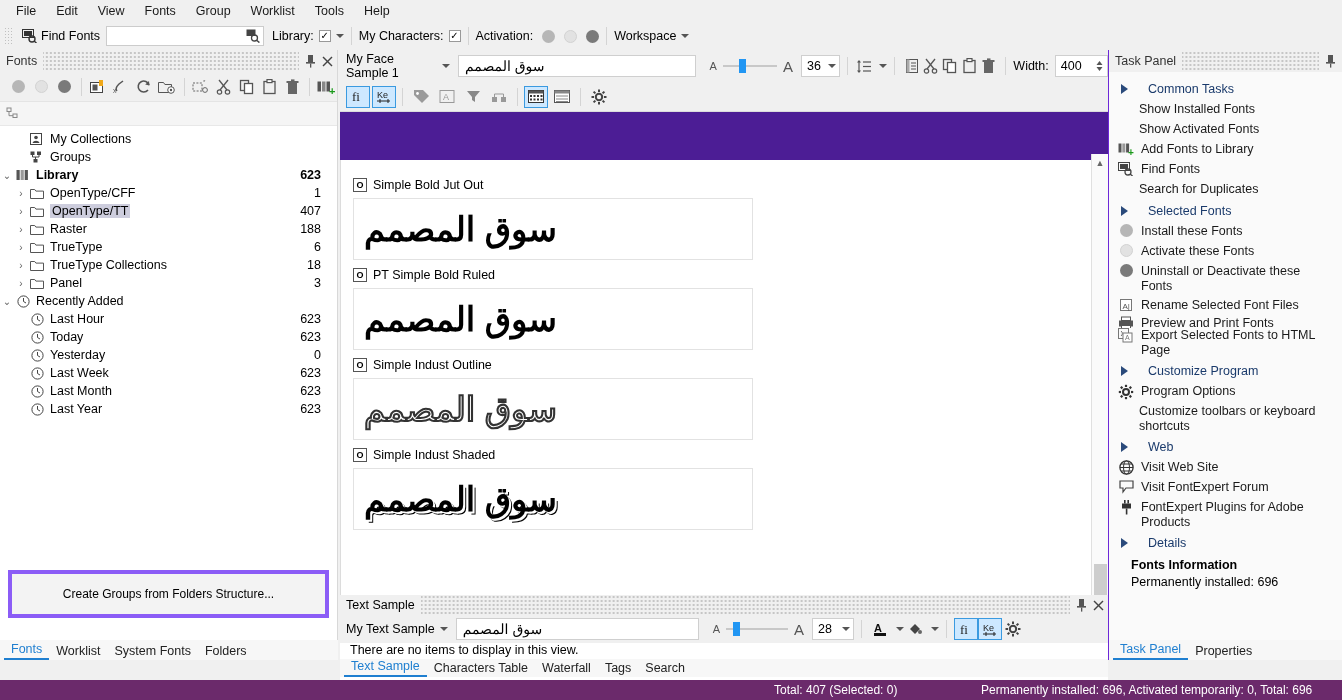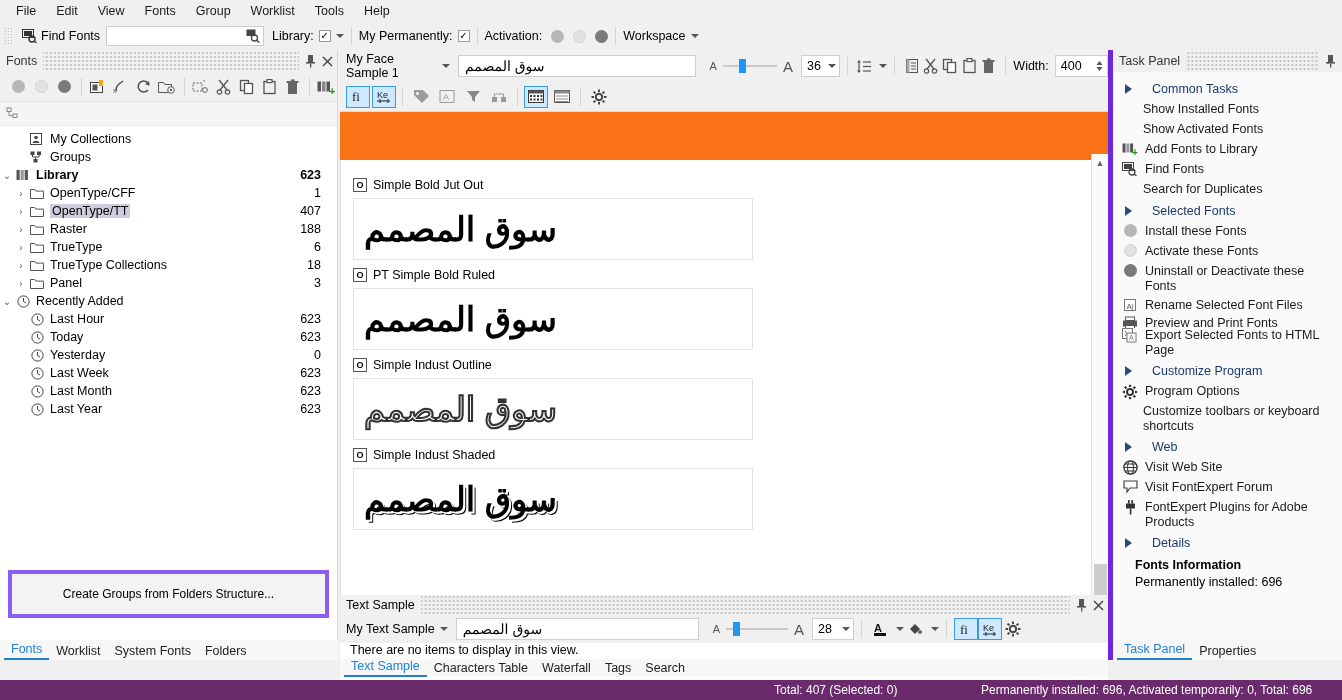--- a/index.html
+++ b/index.html
@@ -72,21 +72,21 @@
   .trow.sel .lbl span { background:#cdcddd; padding:0 2px; }
   .bold { font-weight:bold; }
   .groupbox { margin:12px 8px 0 8px; height:48px; border:4px solid #8b5cf6; background:#f3f3f3;
               display:flex; align-items:center; justify-content:center; font-size:12px; }
   .bottom-tabs { position:absolute; left:0; bottom:0; height:20px; width:338px;
                  display:flex; align-items:flex-end; background:#f7f7f7; padding-left:4px; }
   .btab { padding:2px 7px; font-size:12.5px; color:#222; }
   .btab.active { color:#1f7fd0; border-bottom:2px solid #1f7fd0; }
 
   
-  .center { position:absolute; left:340px; top:50px; width:768px; height:545px; background:#f97316; }
+  .center { position:absolute; left:340px; top:50px; width:768px; height:545px; background:#4c1d95; }
   .facebar { height:32px; background:#f0f0f0; display:flex; align-items:center; padding-left:6px; }
   .combo-label { font-size:12.5px; }
   .txtinput { height:22px; background:#fff; border:1px solid #cfcfcf; font-size:14px;
               display:flex; align-items:center; justify-content:flex-end; padding:0 6px;
               direction:rtl; }
   .slider { position:relative; width:62px; height:14px; display:flex; align-items:center; margin:0 6px;}
   .slider .track { width:100%; height:2px; background:#c8c8c8; }
   .slider .thumb { position:absolute; width:7px; height:14px; background:#2196f3; }
   .spin { height:22px; border:1px solid #cfcfcf; background:#fff; display:flex; align-items:center;
           font-size:12.5px; padding-left:5px; position:relative; }
@@ -114,21 +114,21 @@
 
   
   .textpanel { position:absolute; left:340px; top:595px; width:768px; height:85px; background:#fff; }
   .tp-caption { height:20px; background:#f0f0f0; display:flex; align-items:center; padding:0 4px 0 6px; font-size:12.5px;}
   .tp-toolbar { height:28px; background:#f0f0f0; display:flex; align-items:center; padding-left:6px; }
   .tp-empty { height:16px; padding-left:10px; font-size:12.5px; background:#fff; }
   .tp-tabs { display:flex; align-items:flex-end; height:18px; padding-left:4px; background:#f7f7f7;}
 
   
   .rightpanel { position:absolute; left:1108px; top:50px; width:234px; height:610px; background:#fafafa;
-                border-left:5px solid #6d28d9; }
+                border-left:1px solid #6d28d9; }
   .tp-head { height:22px; background:#f0f0f0; display:flex; align-items:center; padding:0 6px; font-size:12.5px; color:#333;}
   .tasks { padding:6px 0 0 0; font-size:12.5px; height:565px; overflow:hidden; }
   .sechead { display:flex; align-items:center; gap:20px; padding:4px 0 4px 12px; color:#1a3a6b; font-size:12.5px;}
   .tri { width:0;height:0;border-top:5px solid transparent;border-bottom:5px solid transparent;border-left:7px solid #2a4a7b;}
   .titem { display:flex; align-items:flex-start; gap:6px; padding:2px 8px 2px 30px; min-height:20px;}
   .titem .tico { width:18px; flex:0 0 18px; display:flex; align-items:center; justify-content:center; margin-left:-22px;}
   .titem .tlbl { color:#1a1a1a; line-height:15px; }
   .detail-bold { font-weight:bold; padding:4px 8px 2px 22px; }
   .detail-txt { padding:1px 8px 2px 22px; }
   .rp-tabs { position:absolute; bottom:0; left:0; width:234px; height:20px; display:flex; align-items:flex-end; padding-left:4px; background:#f7f7f7;}
@@ -177,21 +177,21 @@
             <rect x="0.5" y="0.5" width="9" height="6.5" fill="#444"></rect>
             <circle cx="8.5" cy="9" r="3" fill="none" stroke="#444" stroke-width="1.3"></circle>
             <line x1="10.6" y1="11.2" x2="13.4" y2="13.6" stroke="#444" stroke-width="1.4"></line>
           </svg>
       </span>
     </div>
     <span class="tb-label">Library:</span>
     <span class="chk">✓</span>
     <span class="caretdown"></span>
     <div class="vsep"></div>
-    <span class="tb-label" style="margin-left:0">My Permanently:</span>
+    <span class="tb-label" style="margin-left:0">My Characters:</span>
     <span class="chk">✓</span>
     <div class="vsep"></div>
     <span class="tb-label" style="margin-left:0">Activation:</span>
     <span style="display:flex;gap:9px;margin-left:9px;">
       <span class="dot gray"></span>
       <span class="dot light"></span>
       <span class="dot dark"></span>
     </span>
     <div class="vsep"></div>
     <span class="tb-label" style="margin-left:0">Workspace</span>

